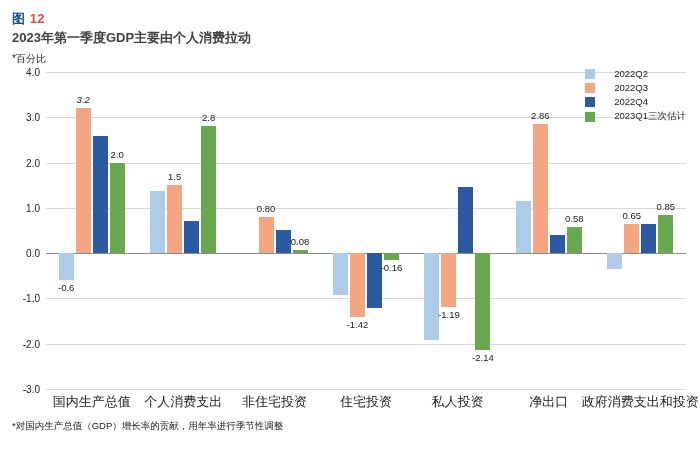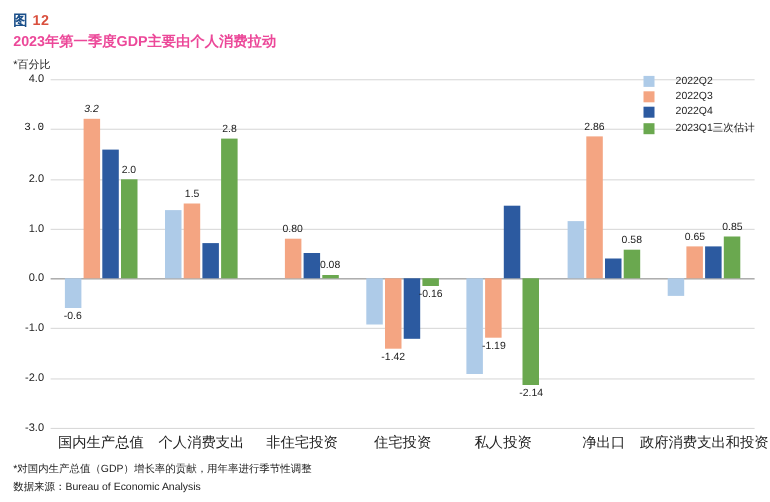--- a/index.html
+++ b/index.html
@@ -32,21 +32,21 @@
   .fig-num {
     color: #d94f3d;
     font-weight: bold;
   }
   .fig-title {
     position: absolute;
     left: 12px;
     top: 29px;
     font-size: 13px;
     font-weight: bold;
-    color: #ec4899;
+    color: #404040;
   }
   .unit-label {
     position: absolute;
     left: 12px;
     top: 52px;
     font-size: 10px;
     color: #222;
   }
 
   
@@ -158,21 +158,21 @@
     <span>图</span>
     <span class="fig-num">12</span>
   </div>
 
   <div class="fig-title">2023年第一季度GDP主要由个人消费拉动</div>
 
   <div class="unit-label">*百分比</div>
 
   <div class="axis-y-labels" id="ylabels">
       <div class="ylab" style="top: 0px; margin-left: 43px;">4.0</div>
-      <div class="ylab" style="top: 45.2857px; font-family: Liberation Mono, monospace;">3.0</div>
+      <div class="ylab" style="top: 45.2857px;">3.0</div>
       <div class="ylab" style="top: 90.5714px;">2.0</div>
       <div class="ylab" style="top: 135.857px;">1.0</div>
       <div class="ylab" style="top: 181.143px;">0.0</div>
       <div class="ylab" style="top: 226.429px;">-1.0</div>
       <div class="ylab" style="top: 271.714px;">-2.0</div>
       <div class="ylab" style="top: 317px;">-3.0</div>
     </div>
 
   <div class="plot" id="plot">
       <div class="gridline" style="top: 0px;"></div>
@@ -250,15 +250,14 @@
         <span class="legend-swatch" style="background: rgb(44, 90, 160);"></span>
         <span>2022Q4</span>
       </div>
       <div class="legend-item">
         <span class="legend-swatch" style="background: rgb(106, 168, 79);"></span>
         <span>2023Q1三次估计</span>
       </div>
     </div>
 
   <div class="footnote1">*对国内生产总值（GDP）增长率的贡献，用年率进行季节性调整</div>
-  <div class="footnote2">数据来源：Bureau of Economic Analysis</div>
 
 </div>
 
 </body></html>

